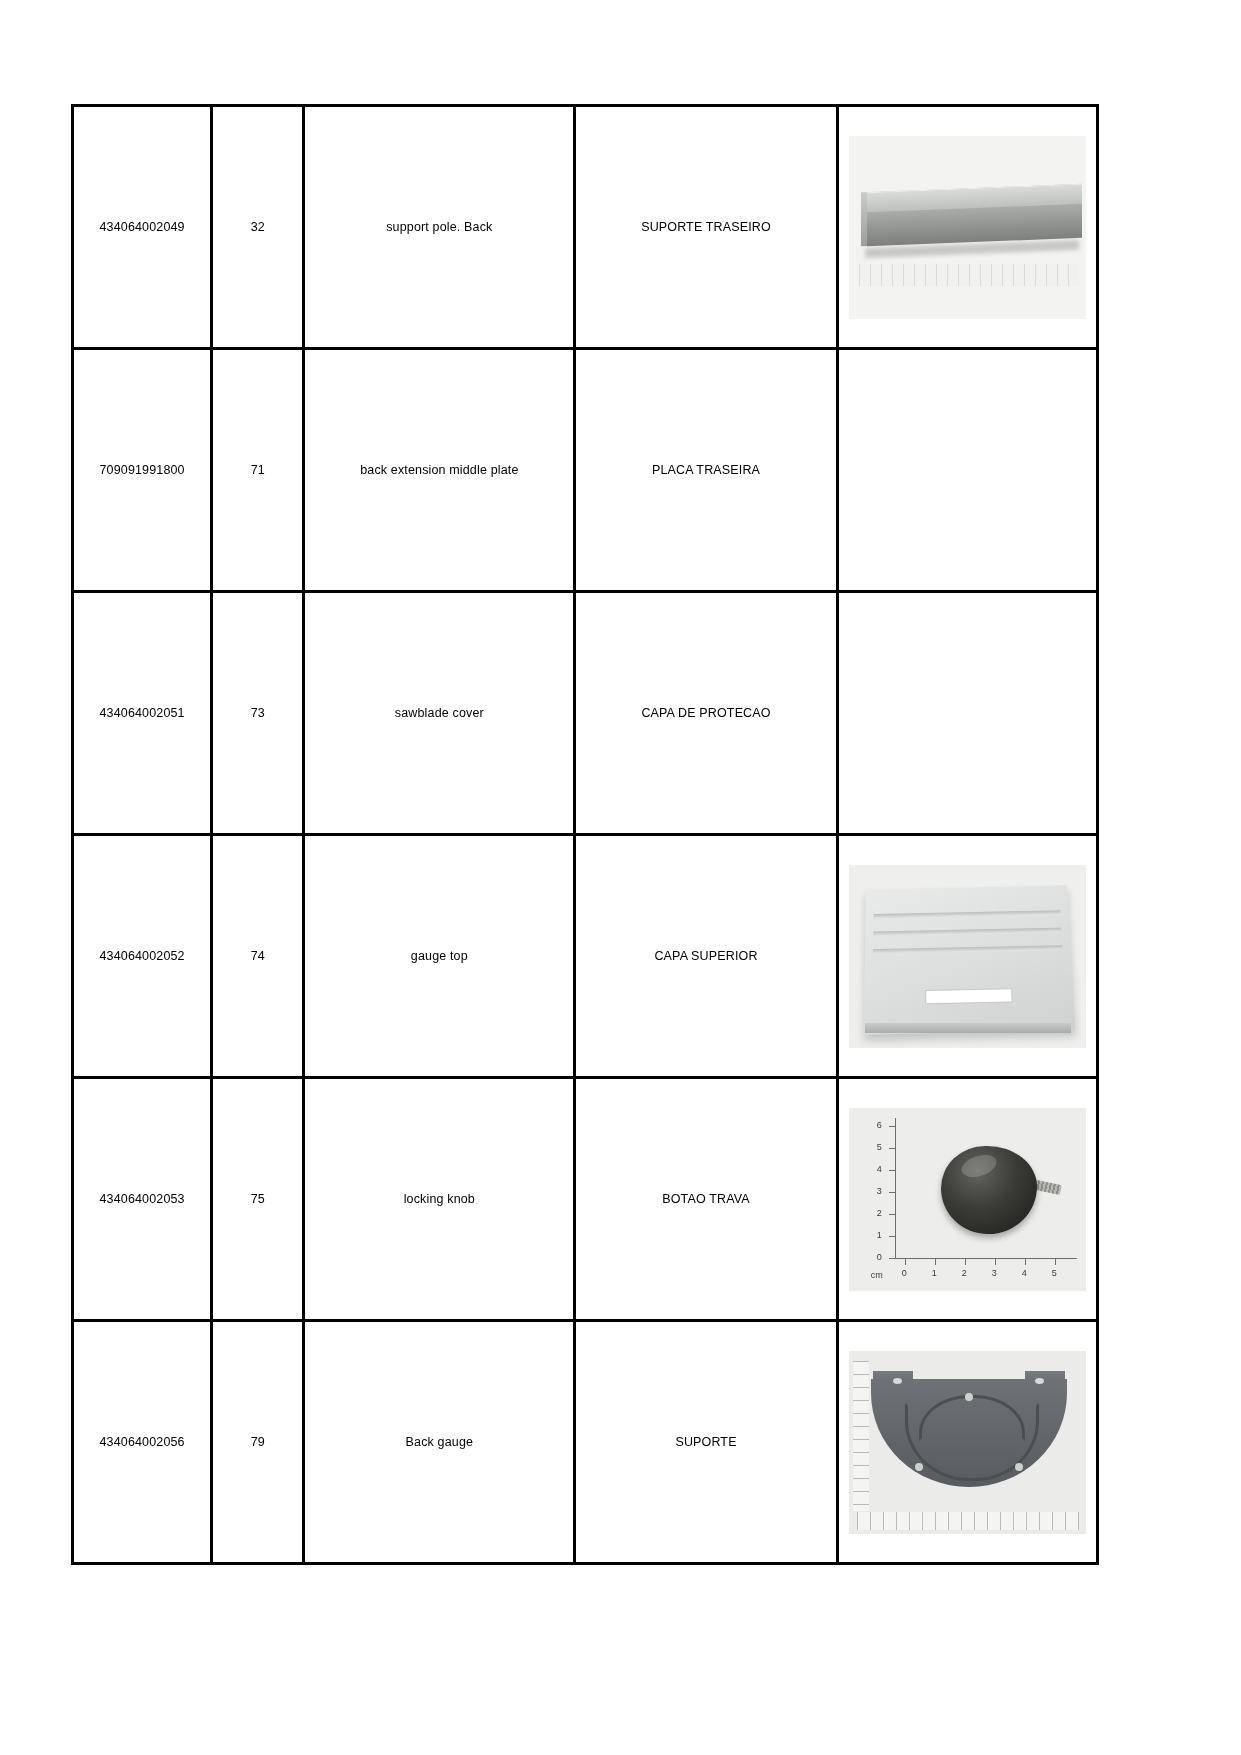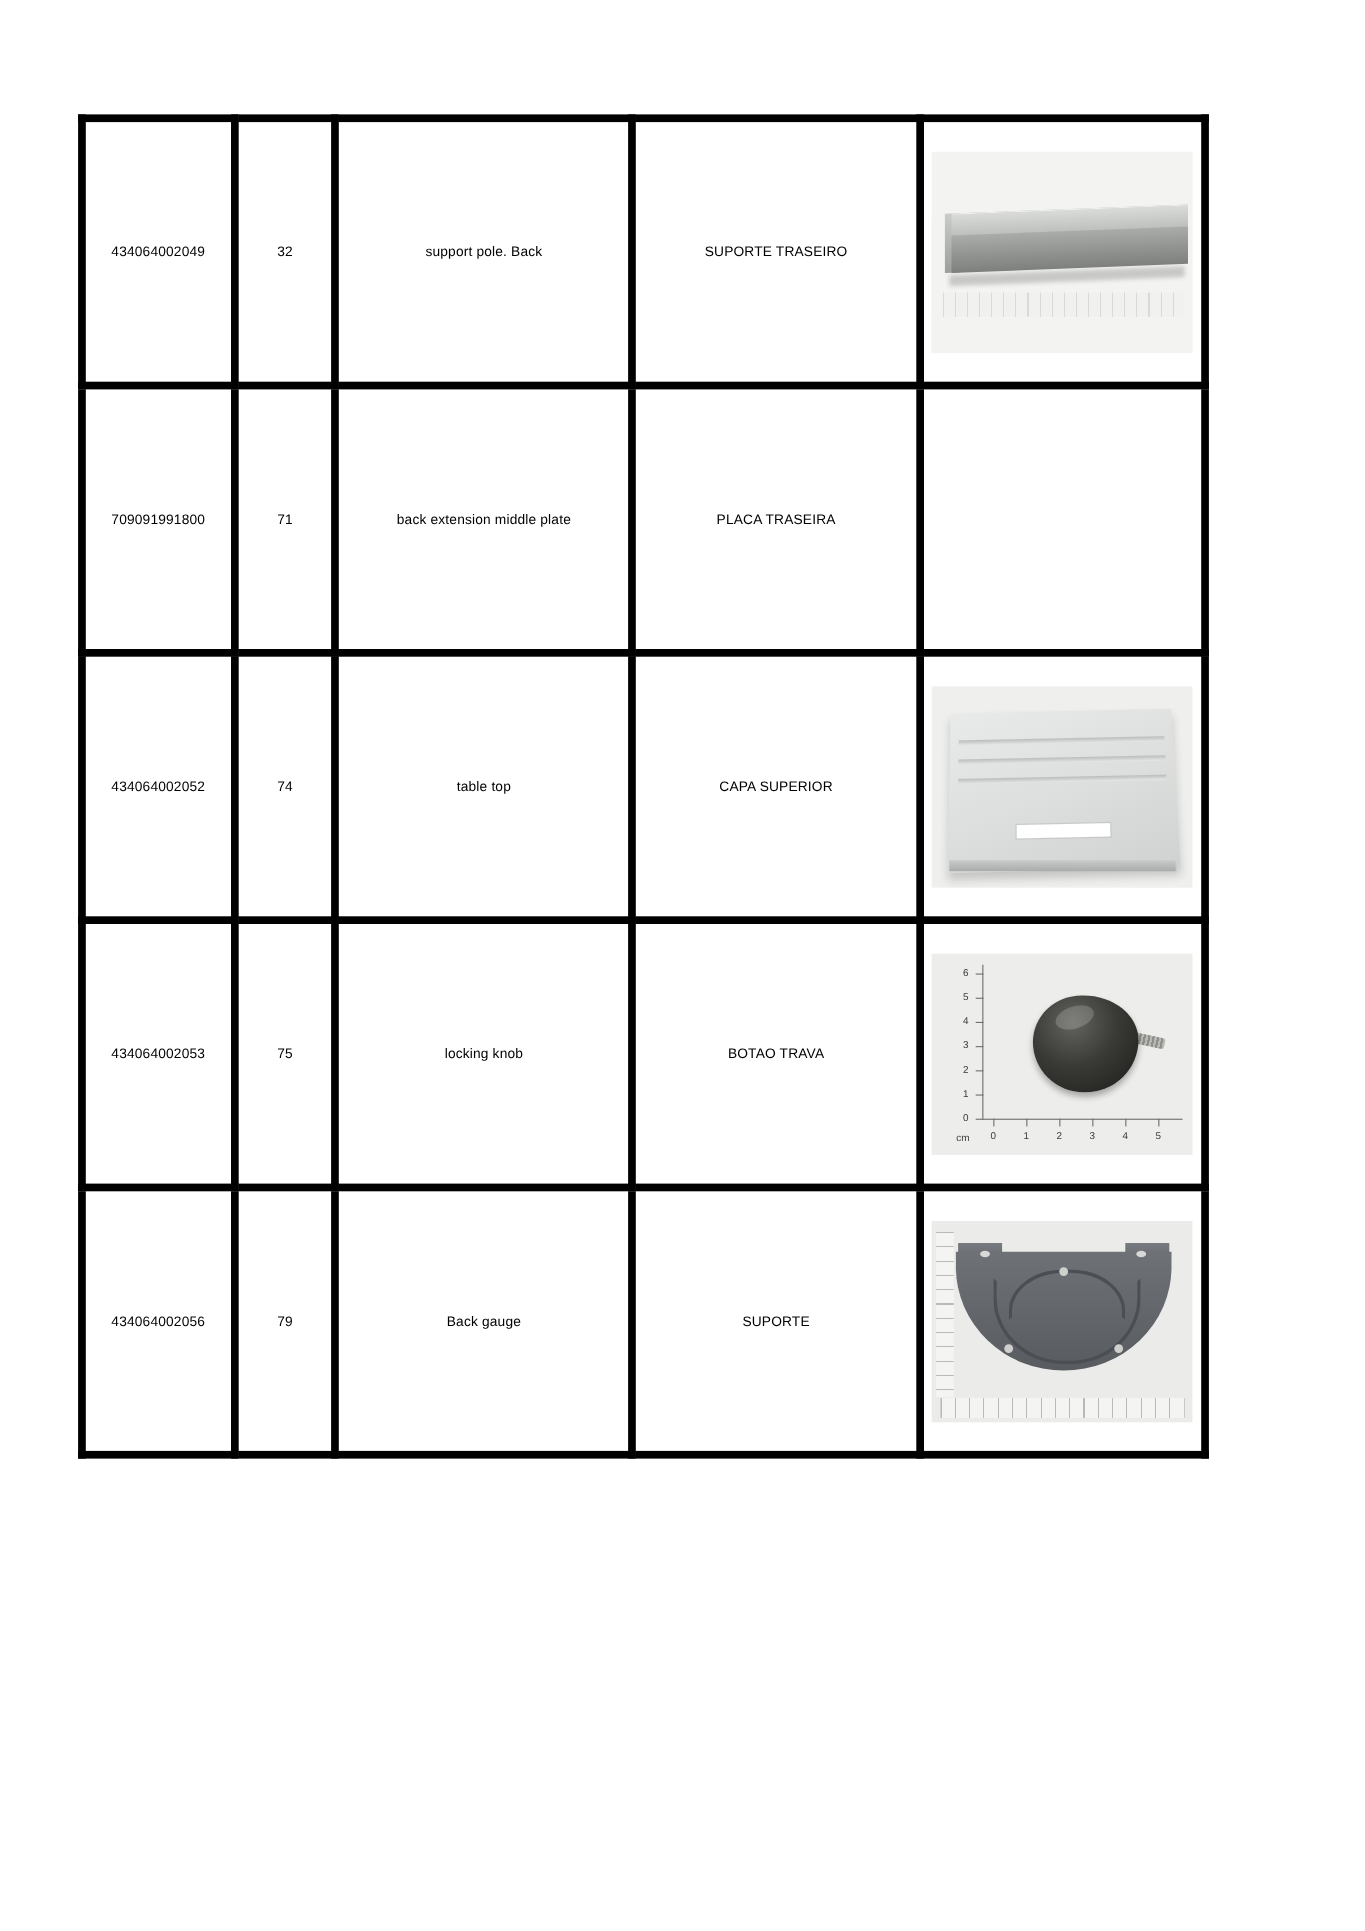--- a/index.html
+++ b/index.html
@@ -25,21 +25,21 @@
   }
   .parts-table {
     position: absolute;
     left: 71px;
     top: 104px;
     width: 1028px;
     border-collapse: collapse;
     table-layout: fixed;
   }
   .parts-table td {
-    border: 7px solid #000000;
+    border: 3px solid #000000;
     padding: 0;
     vertical-align: middle;
     text-align: center;
     font-size: 12.5px;
     line-height: 1.3;
     height: 243px;
     box-sizing: border-box;
     margin-top: 20px;
   }
   .col-code   { width: 130px; }
@@ -318,30 +318,47 @@
             <span class="cell-text">back extension middle plate</span>
           </td>
         <td>
             <span class="cell-text">PLACA TRASEIRA</span>
           </td>
         <td class="img-cell">
           <div class="photo empty"></div>
         </td>
       </tr>
 
+      <tr>
+        <td>
+            <span class="cell-text">434064002051</span>
+          </td>
+        <td>
+            <span class="cell-text">73</span>
+          </td>
+        <td>
+            <span class="cell-text">sawblade cover</span>
+          </td>
+        <td>
+            <span class="cell-text">CAPA DE PROTECAO</span>
+          </td>
+        <td class="img-cell">
+          <div class="photo empty"></div>
+        </td>
+      </tr>
 
       <tr>
         <td>
             <span class="cell-text">434064002052</span>
           </td>
         <td>
             <span class="cell-text">74</span>
           </td>
         <td>
-            <span class="cell-text">table top</span>
+            <span class="cell-text">gauge top</span>
           </td>
         <td>
             <span class="cell-text">CAPA SUPERIOR</span>
           </td>
         <td class="img-cell">
           <div class="photo ph-table">
             <div class="slab">
               <div class="groove g1"></div>
               <div class="groove g2"></div>
               <div class="groove g3"></div>

